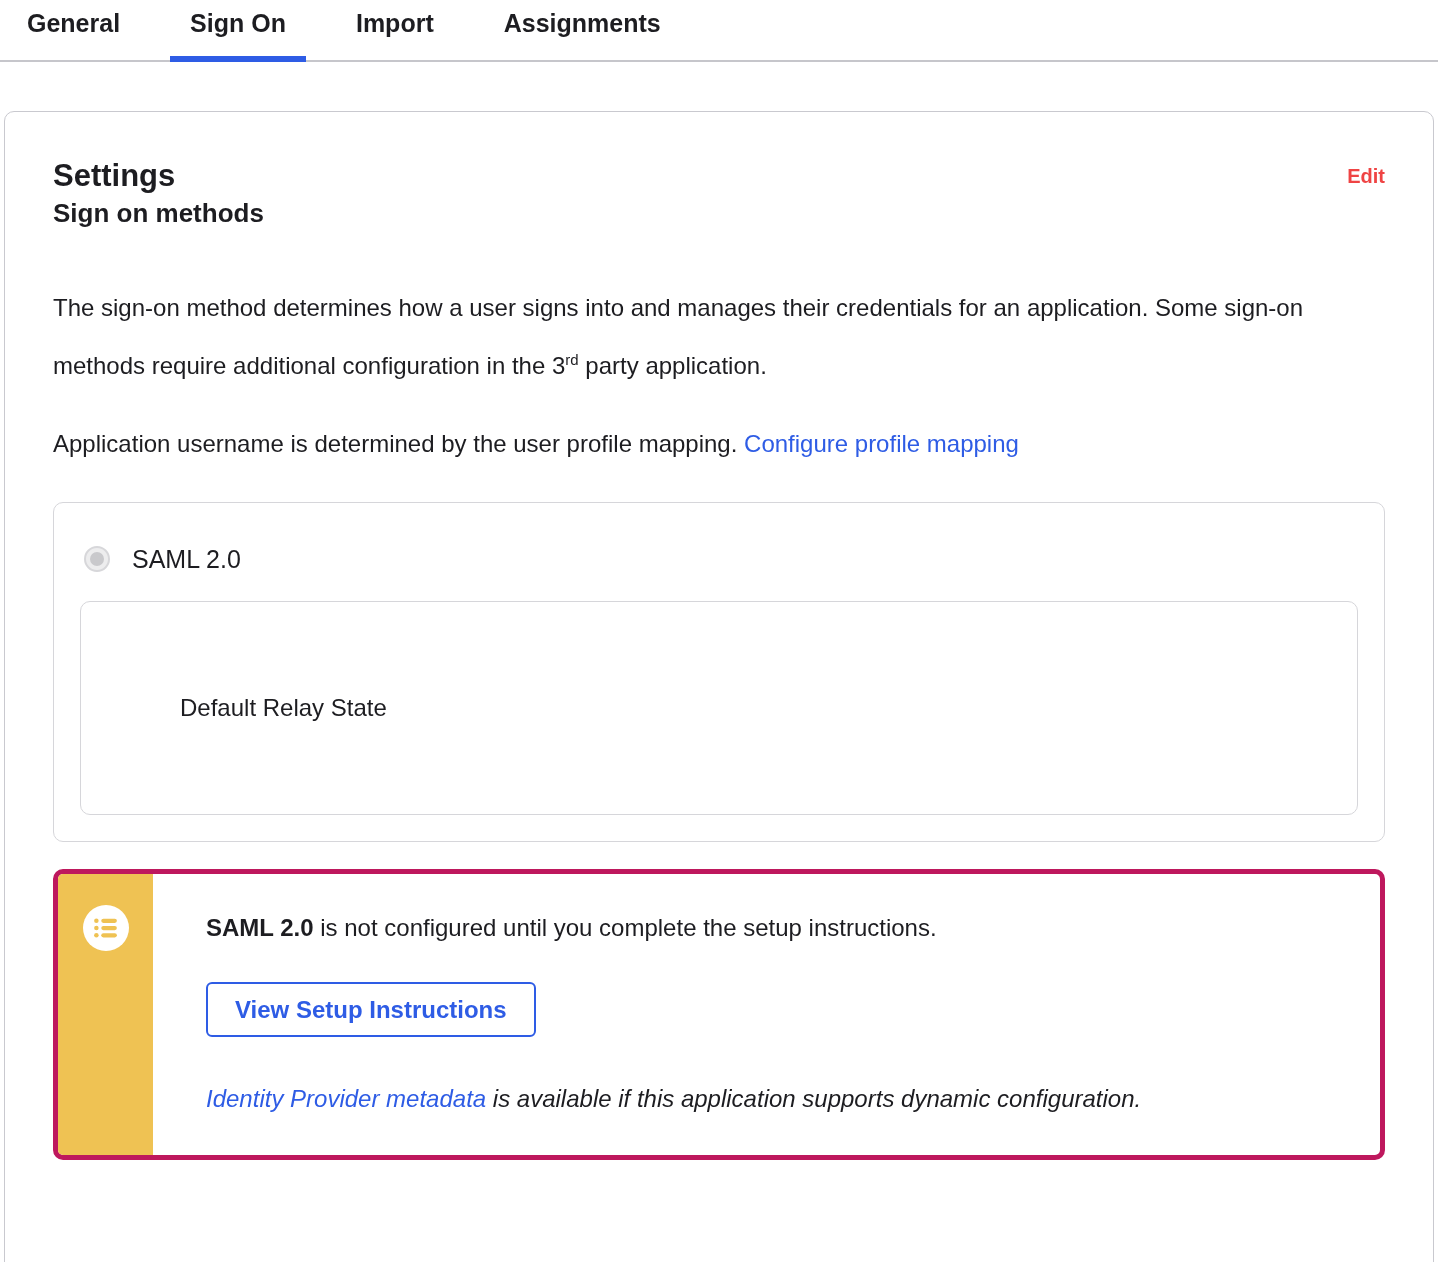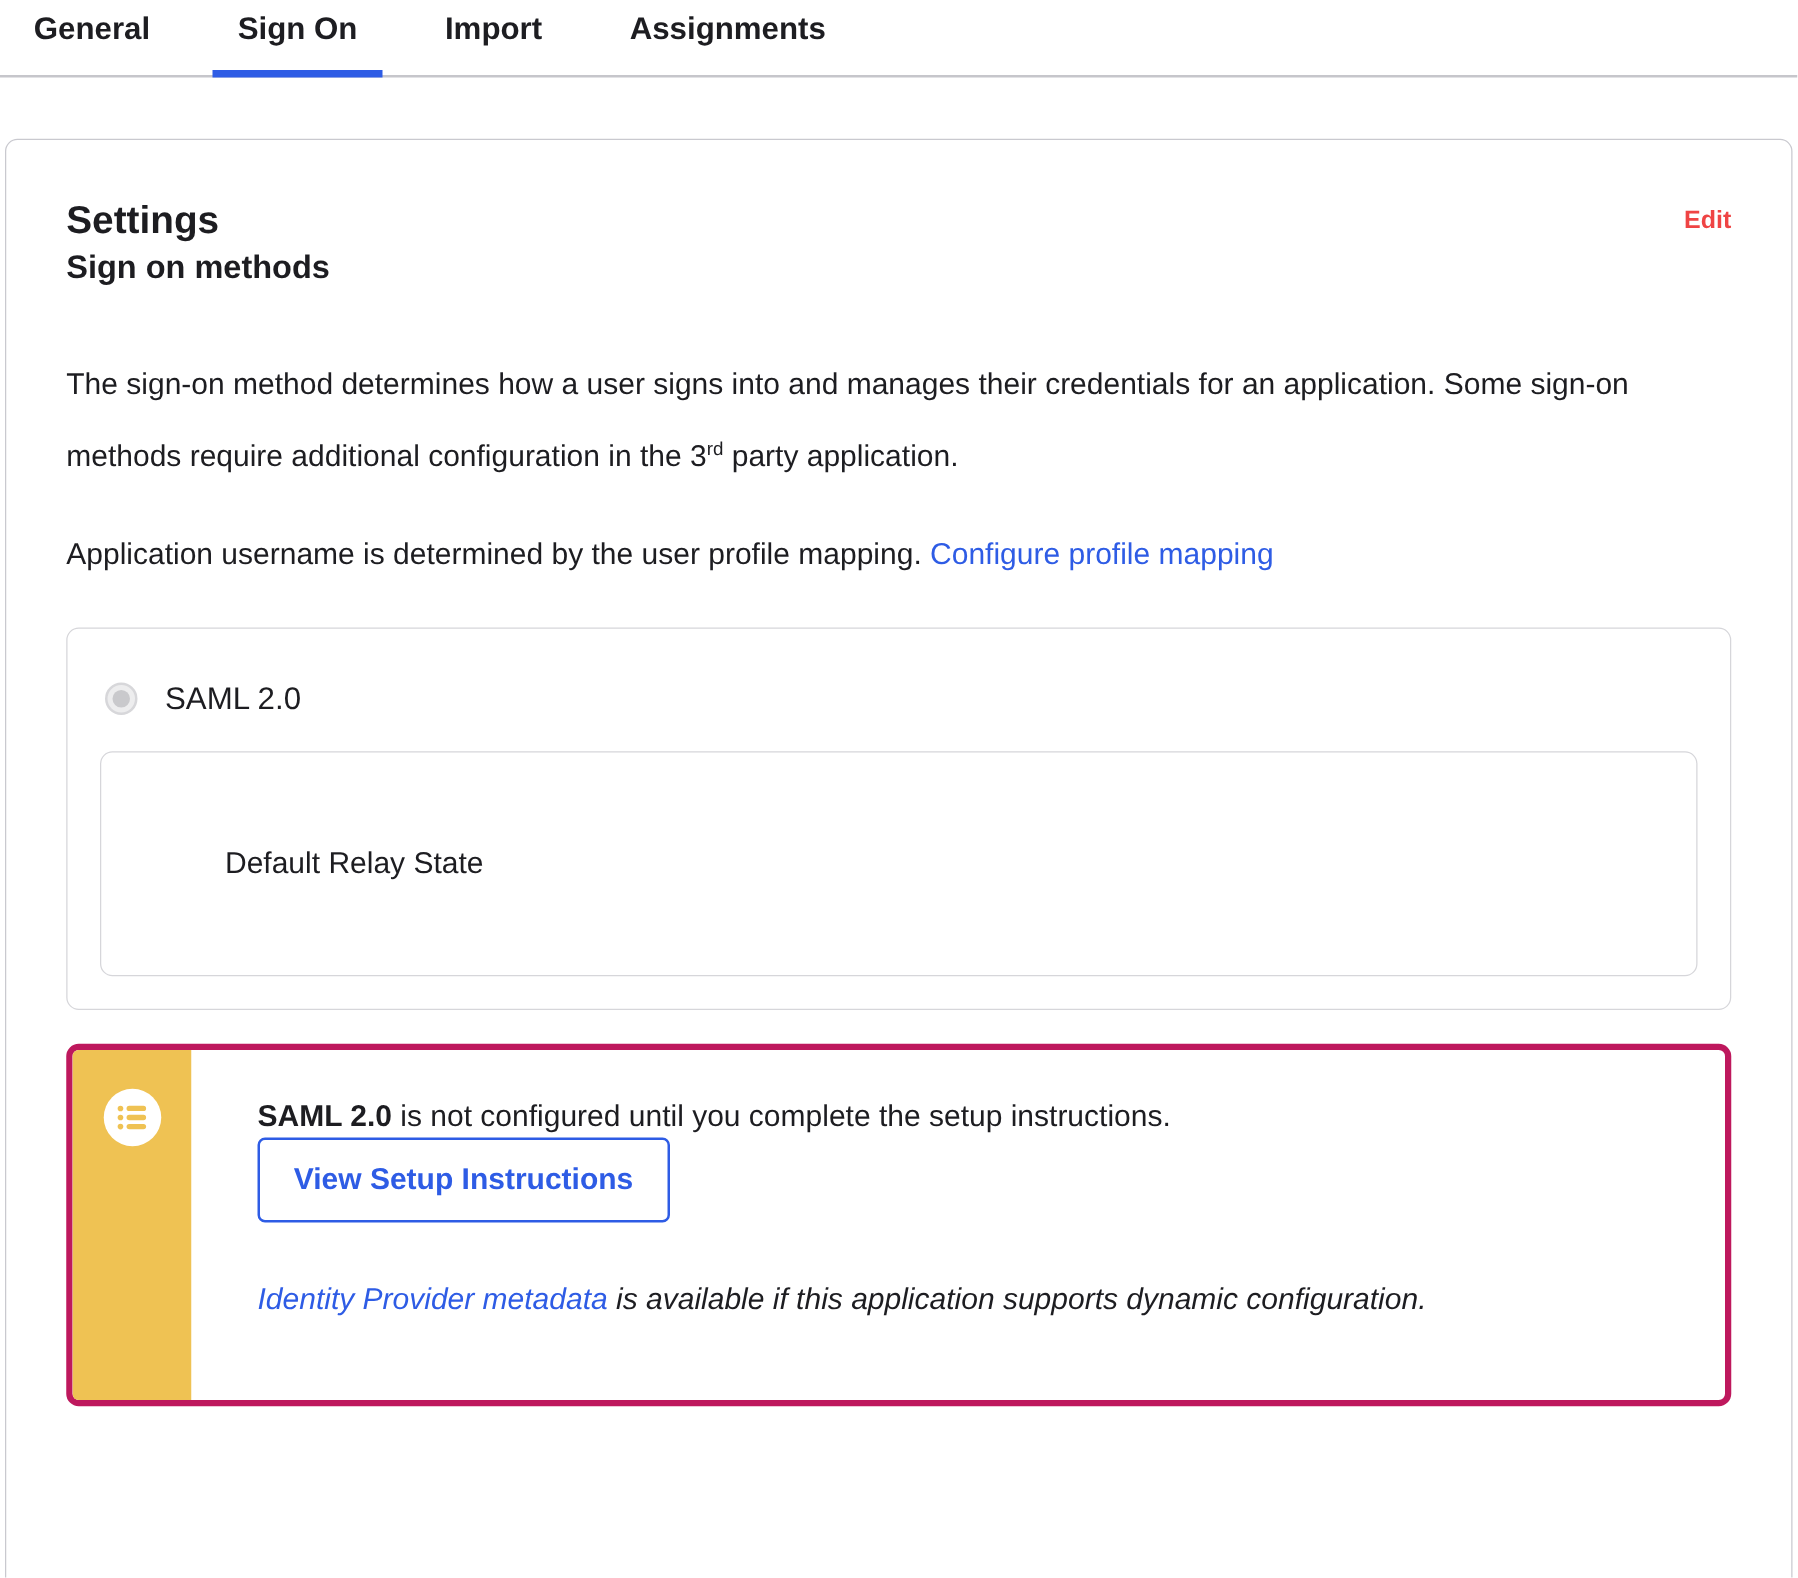--- a/index.html
+++ b/index.html
@@ -87,21 +87,21 @@
     border-radius: 50%;
     background: #c9c9cc;
     transform: translate(-50%, -50%);
   }
   .radio-label { font-size: 25px; line-height: 32px; }
 
   .relay-box {
     margin-top: 26px;
     border: 1px solid #d6d6da;
     border-radius: 10px;
-    height: 180px;
+    height: 214px;
     display: flex;
     align-items: center;
     padding-left: 99px;
   }
   .relay-label { font-size: 24px; }
 
   
   .banner {
     margin-top: 27px;
     border: 5px solid #be185d;
@@ -124,21 +124,22 @@
     border-radius: 50%;
     background: #ffffff;
     display: flex;
     align-items: center;
     justify-content: center;
   }
   .banner-body { flex: 1; padding: 38px 40px 40px 53px; }
   .banner-msg { font-size: 24px; line-height: 32px; }
   .banner-msg strong { font-weight: 700; }
   .setup-btn {
-    height: 68px;
+    margin-top: 38px;
+    height: 55px;
     padding: 0 27px;
     background: #ffffff;
     border: 2px solid #2e5ce5;
     border-radius: 6px;
     color: #2e5ce5;
     font-family: "Liberation Sans", "DejaVu Sans", sans-serif;
     font-size: 24px;
     font-weight: 700;
     cursor: pointer;
   }

